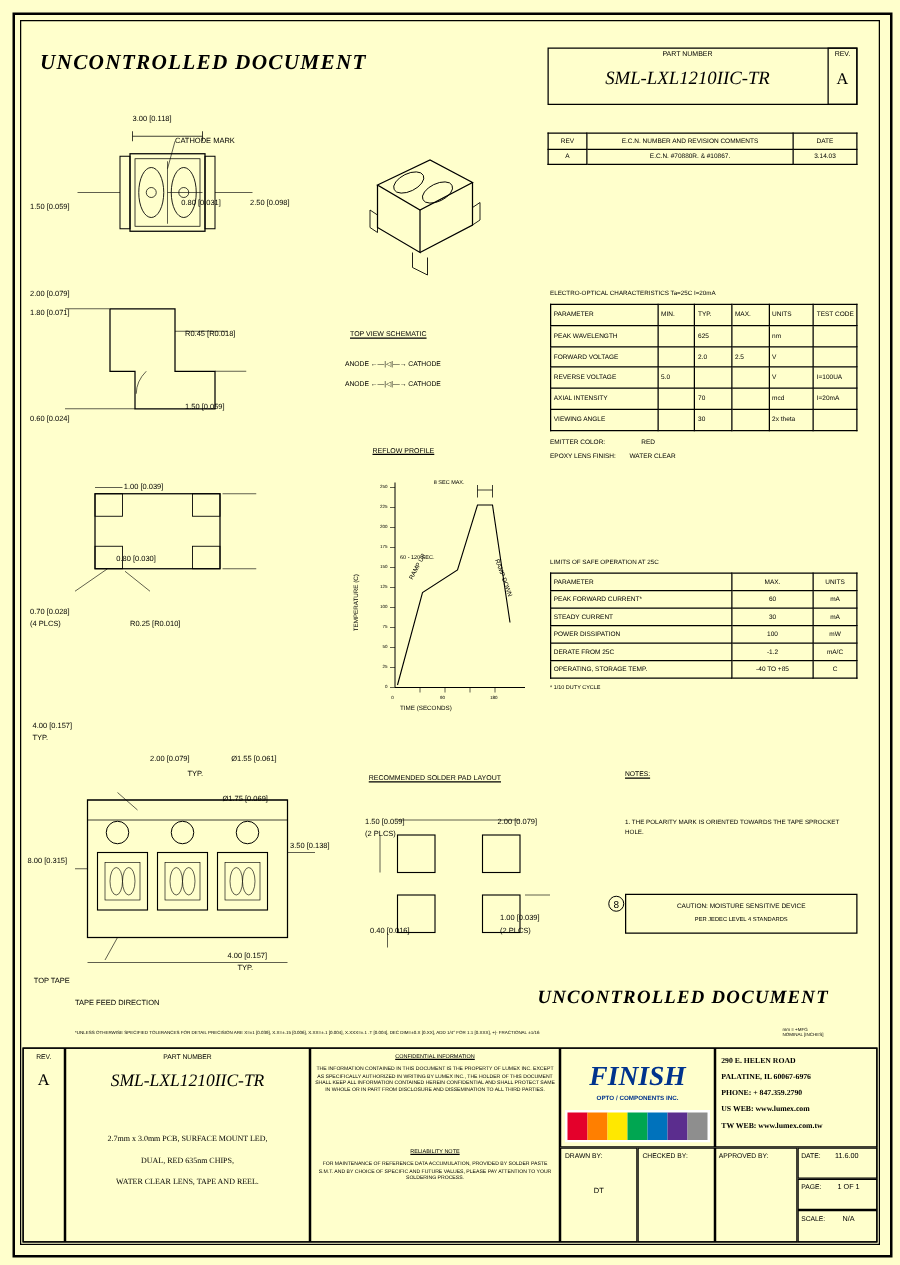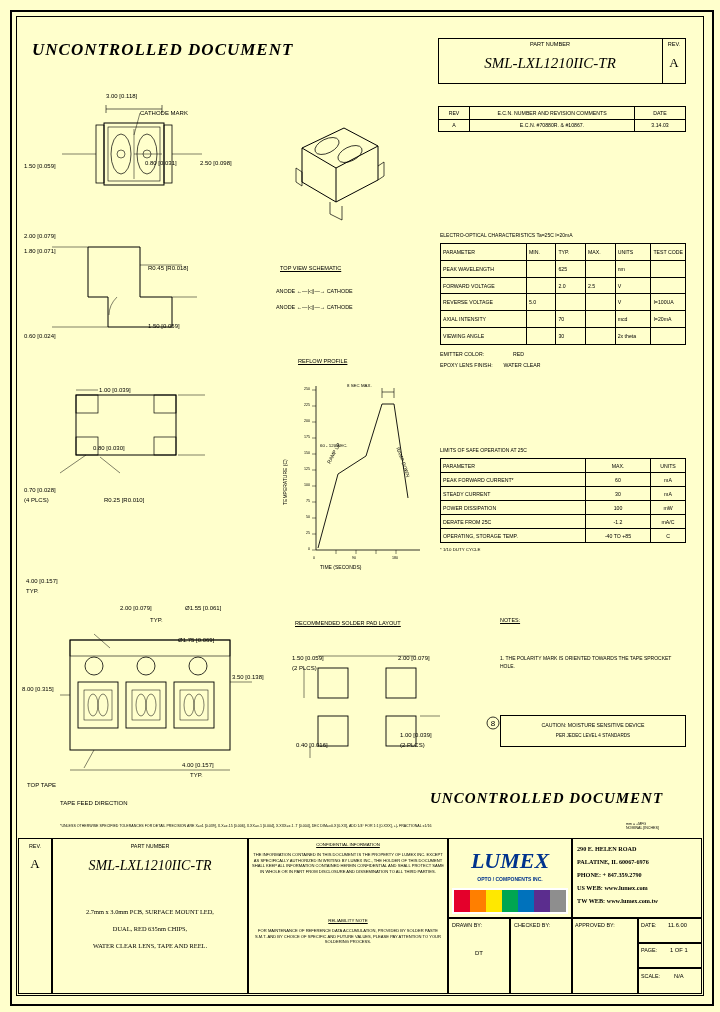--- a/index.html
+++ b/index.html
@@ -364,21 +364,21 @@
   <div class="t ctr" style="left:52px;top:925px;width:196px;font-size:6.4px;font-family:'Liberation Serif',serif;">DUAL, RED 635nm CHIPS,</div>
   <div class="t ctr" style="left:52px;top:942px;width:196px;font-size:6.4px;font-family:'Liberation Serif',serif;">WATER CLEAR LENS, TAPE AND REEL.</div>
 
   <div class="bx" style="left:248px;top:838px;width:200px;height:156px;"></div>
   <div class="t ctr" style="left:250px;top:842px;width:196px;font-size:4.4px;text-decoration:underline;">CONFIDENTIAL INFORMATION</div>
   <div class="t ctr" style="left:252px;top:852px;width:192px;font-size:4.1px;white-space:normal;line-height:1.35;">THE INFORMATION CONTAINED IN THIS DOCUMENT IS THE PROPERTY OF LUMEX INC.  EXCEPT AS SPECIFICALLY AUTHORIZED IN WRITING BY LUMEX INC., THE HOLDER OF THIS DOCUMENT SHALL KEEP ALL INFORMATION CONTAINED HEREIN CONFIDENTIAL AND SHALL PROTECT SAME IN WHOLE OR IN PART FROM DISCLOSURE AND DISSEMINATION TO ALL THIRD PARTIES.</div>
   <div class="t ctr" style="left:250px;top:918px;width:196px;font-size:4.4px;text-decoration:underline;">RELIABILITY NOTE</div>
   <div class="t ctr" style="left:252px;top:928px;width:192px;font-size:4.1px;white-space:normal;line-height:1.35;">FOR MAINTENANCE OF REFERENCE DATA ACCUMULATION, PROVIDED BY SOLDER PASTE S.M.T. AND BY CHOICE OF SPECIFIC AND FUTURE VALUES, PLEASE PAY ATTENTION TO YOUR SOLDERING PROCESS.</div>
 
   <div class="bx" style="left:448px;top:838px;width:124px;height:80px;"></div>
-  <div class="t ctr" style="left:450px;top:848px;width:120px;font-size:22px;font-weight:bold;font-style:italic;color:#00338d;font-family:'Liberation Serif',serif;">LUMEX</div>
+  <div class="t ctr" style="left:450px;top:848px;width:120px;font-size:22px;font-weight:bold;font-style:italic;color:#00338d;font-family:'Liberation Serif',serif;">FINISH</div>
   <div class="t ctr" style="left:450px;top:876px;width:120px;font-size:5px;color:#00338d;font-weight:bold;">OPTO / COMPONENTS INC.</div>
   <svg style="position:absolute;left:452px;top:888px;" width="116" height="26">
     <rect x="0" y="0" width="116" height="26" fill="#ffffff"></rect>
     <rect x="2" y="2" width="16" height="22" fill="#e4002b"></rect>
     <rect x="18" y="2" width="16" height="22" fill="#ff7f00"></rect>
     <rect x="34" y="2" width="16" height="22" fill="#ffe800"></rect>
     <rect x="50" y="2" width="16" height="22" fill="#00a651"></rect>
     <rect x="66" y="2" width="16" height="22" fill="#0072bc"></rect>
     <rect x="82" y="2" width="16" height="22" fill="#5b2d8e"></rect>
     <rect x="98" y="2" width="16" height="22" fill="#8e8e8e"></rect>

